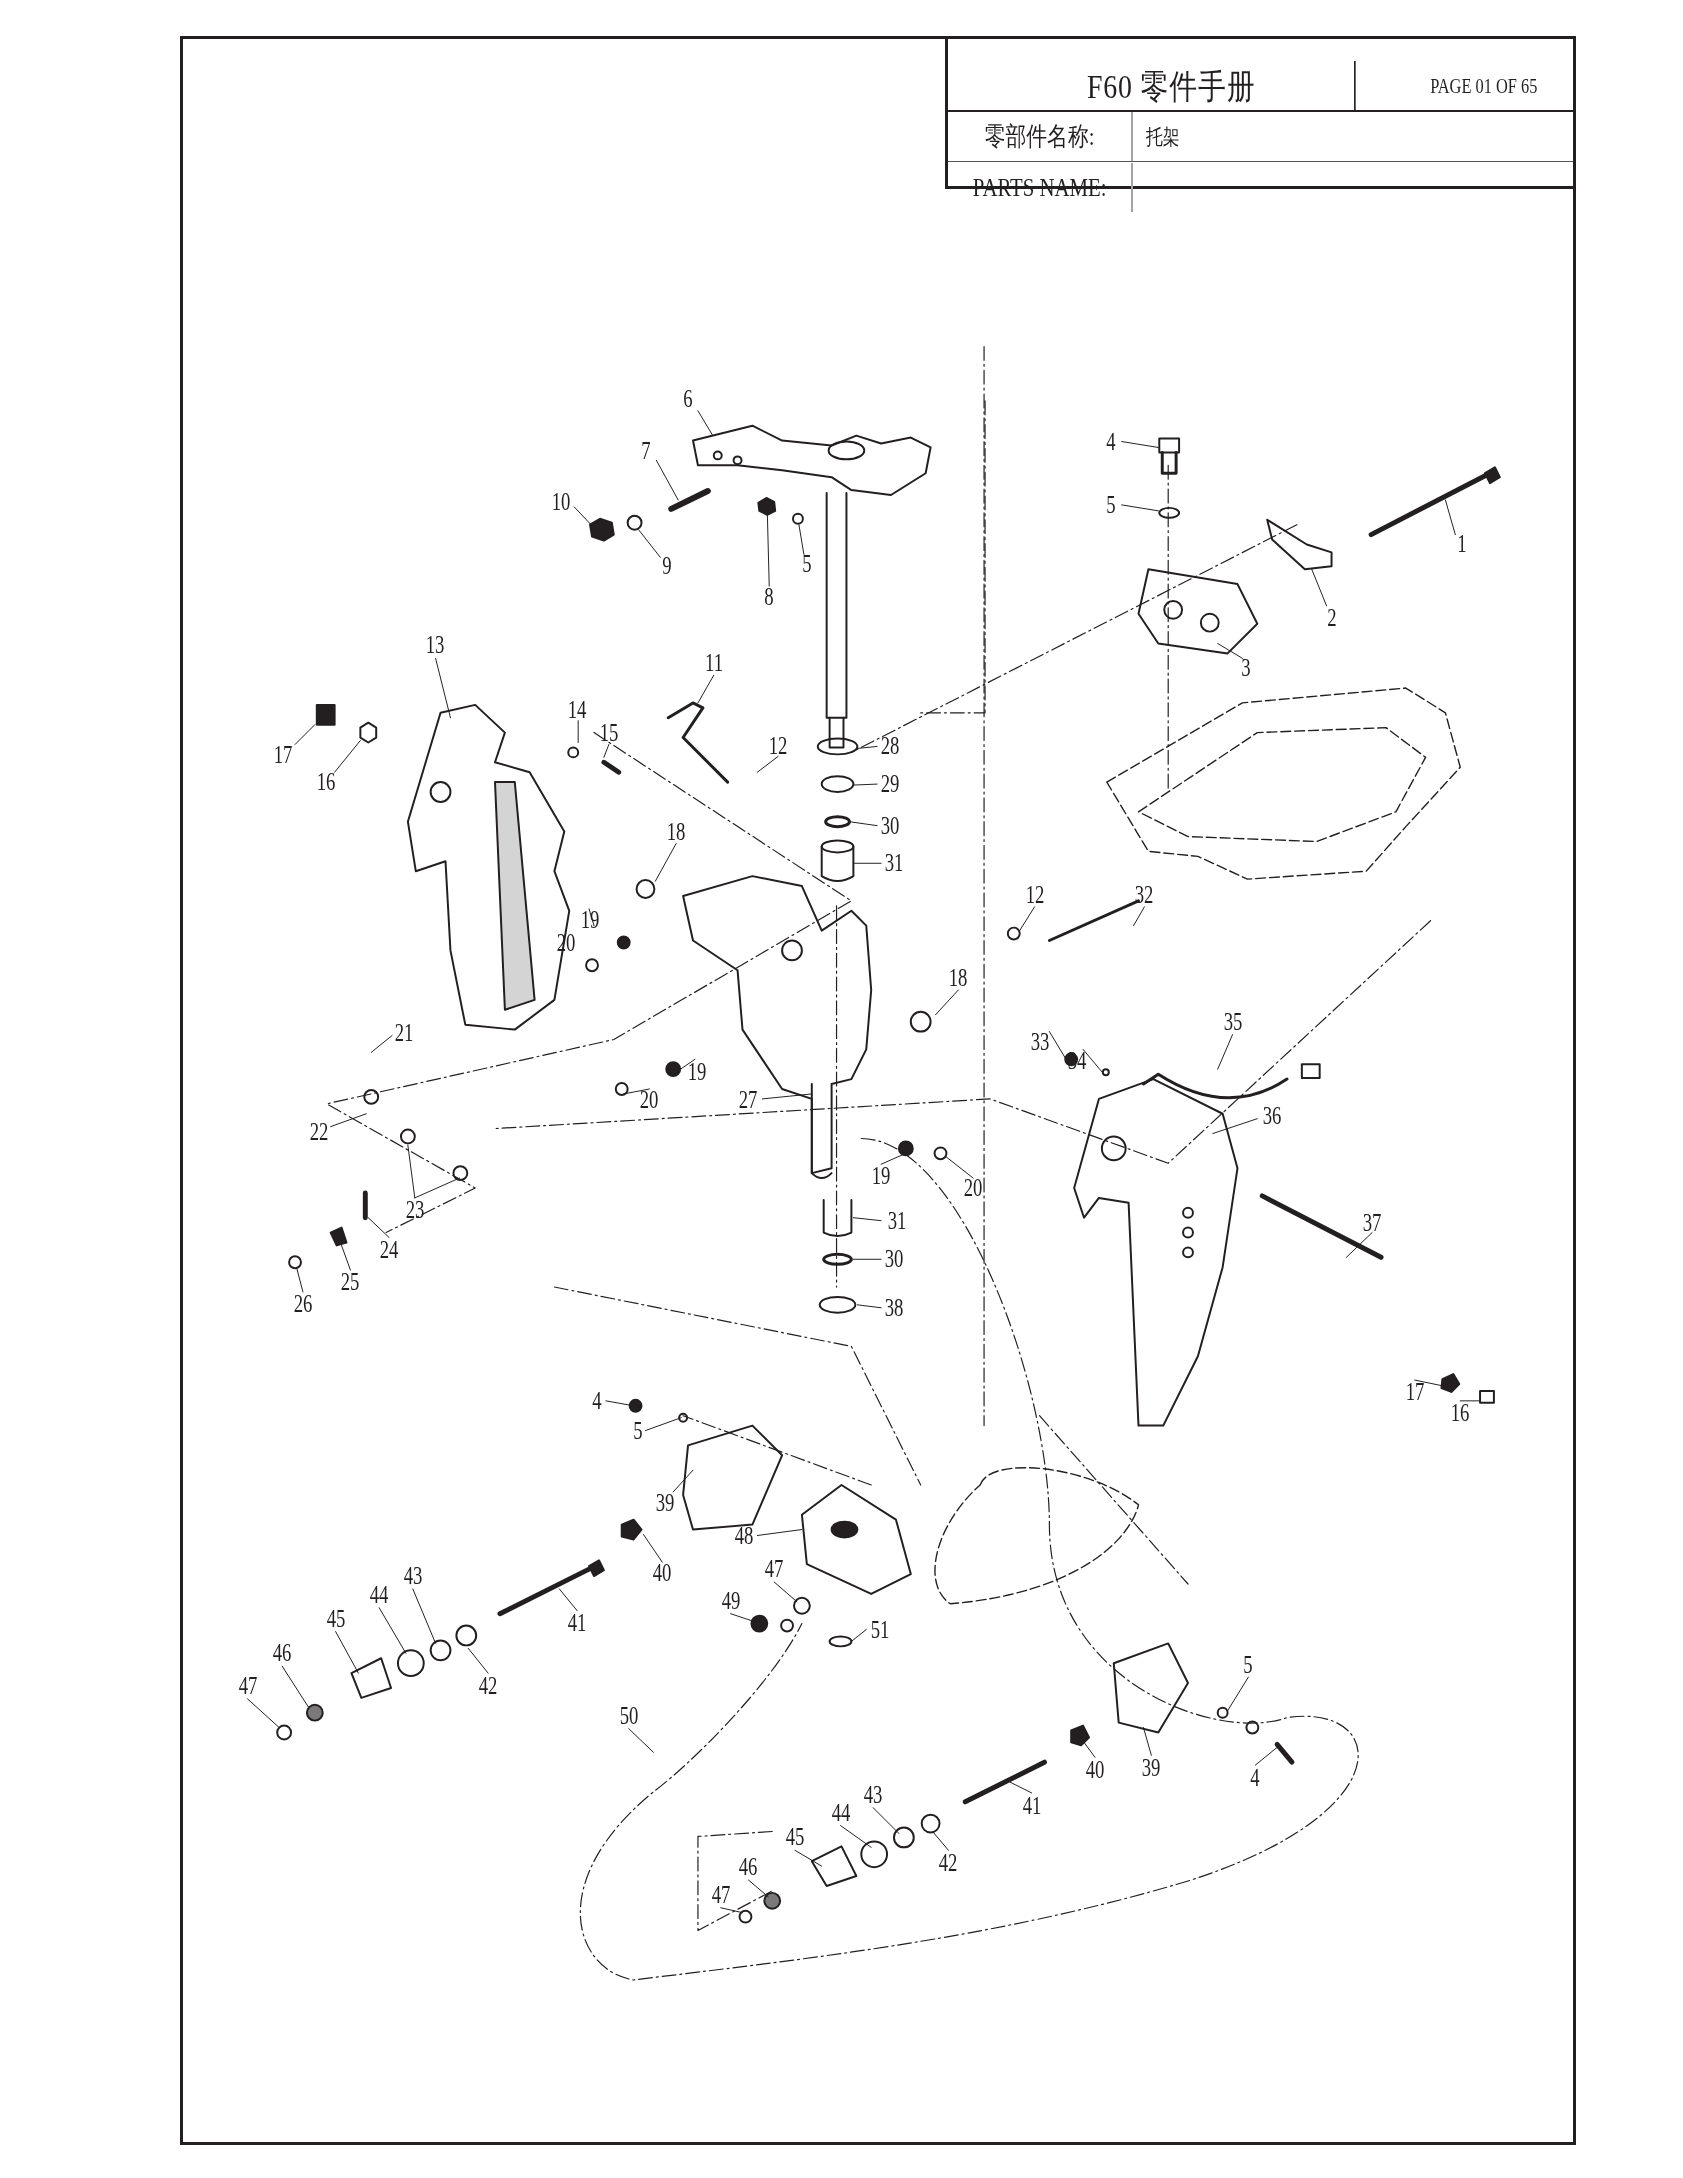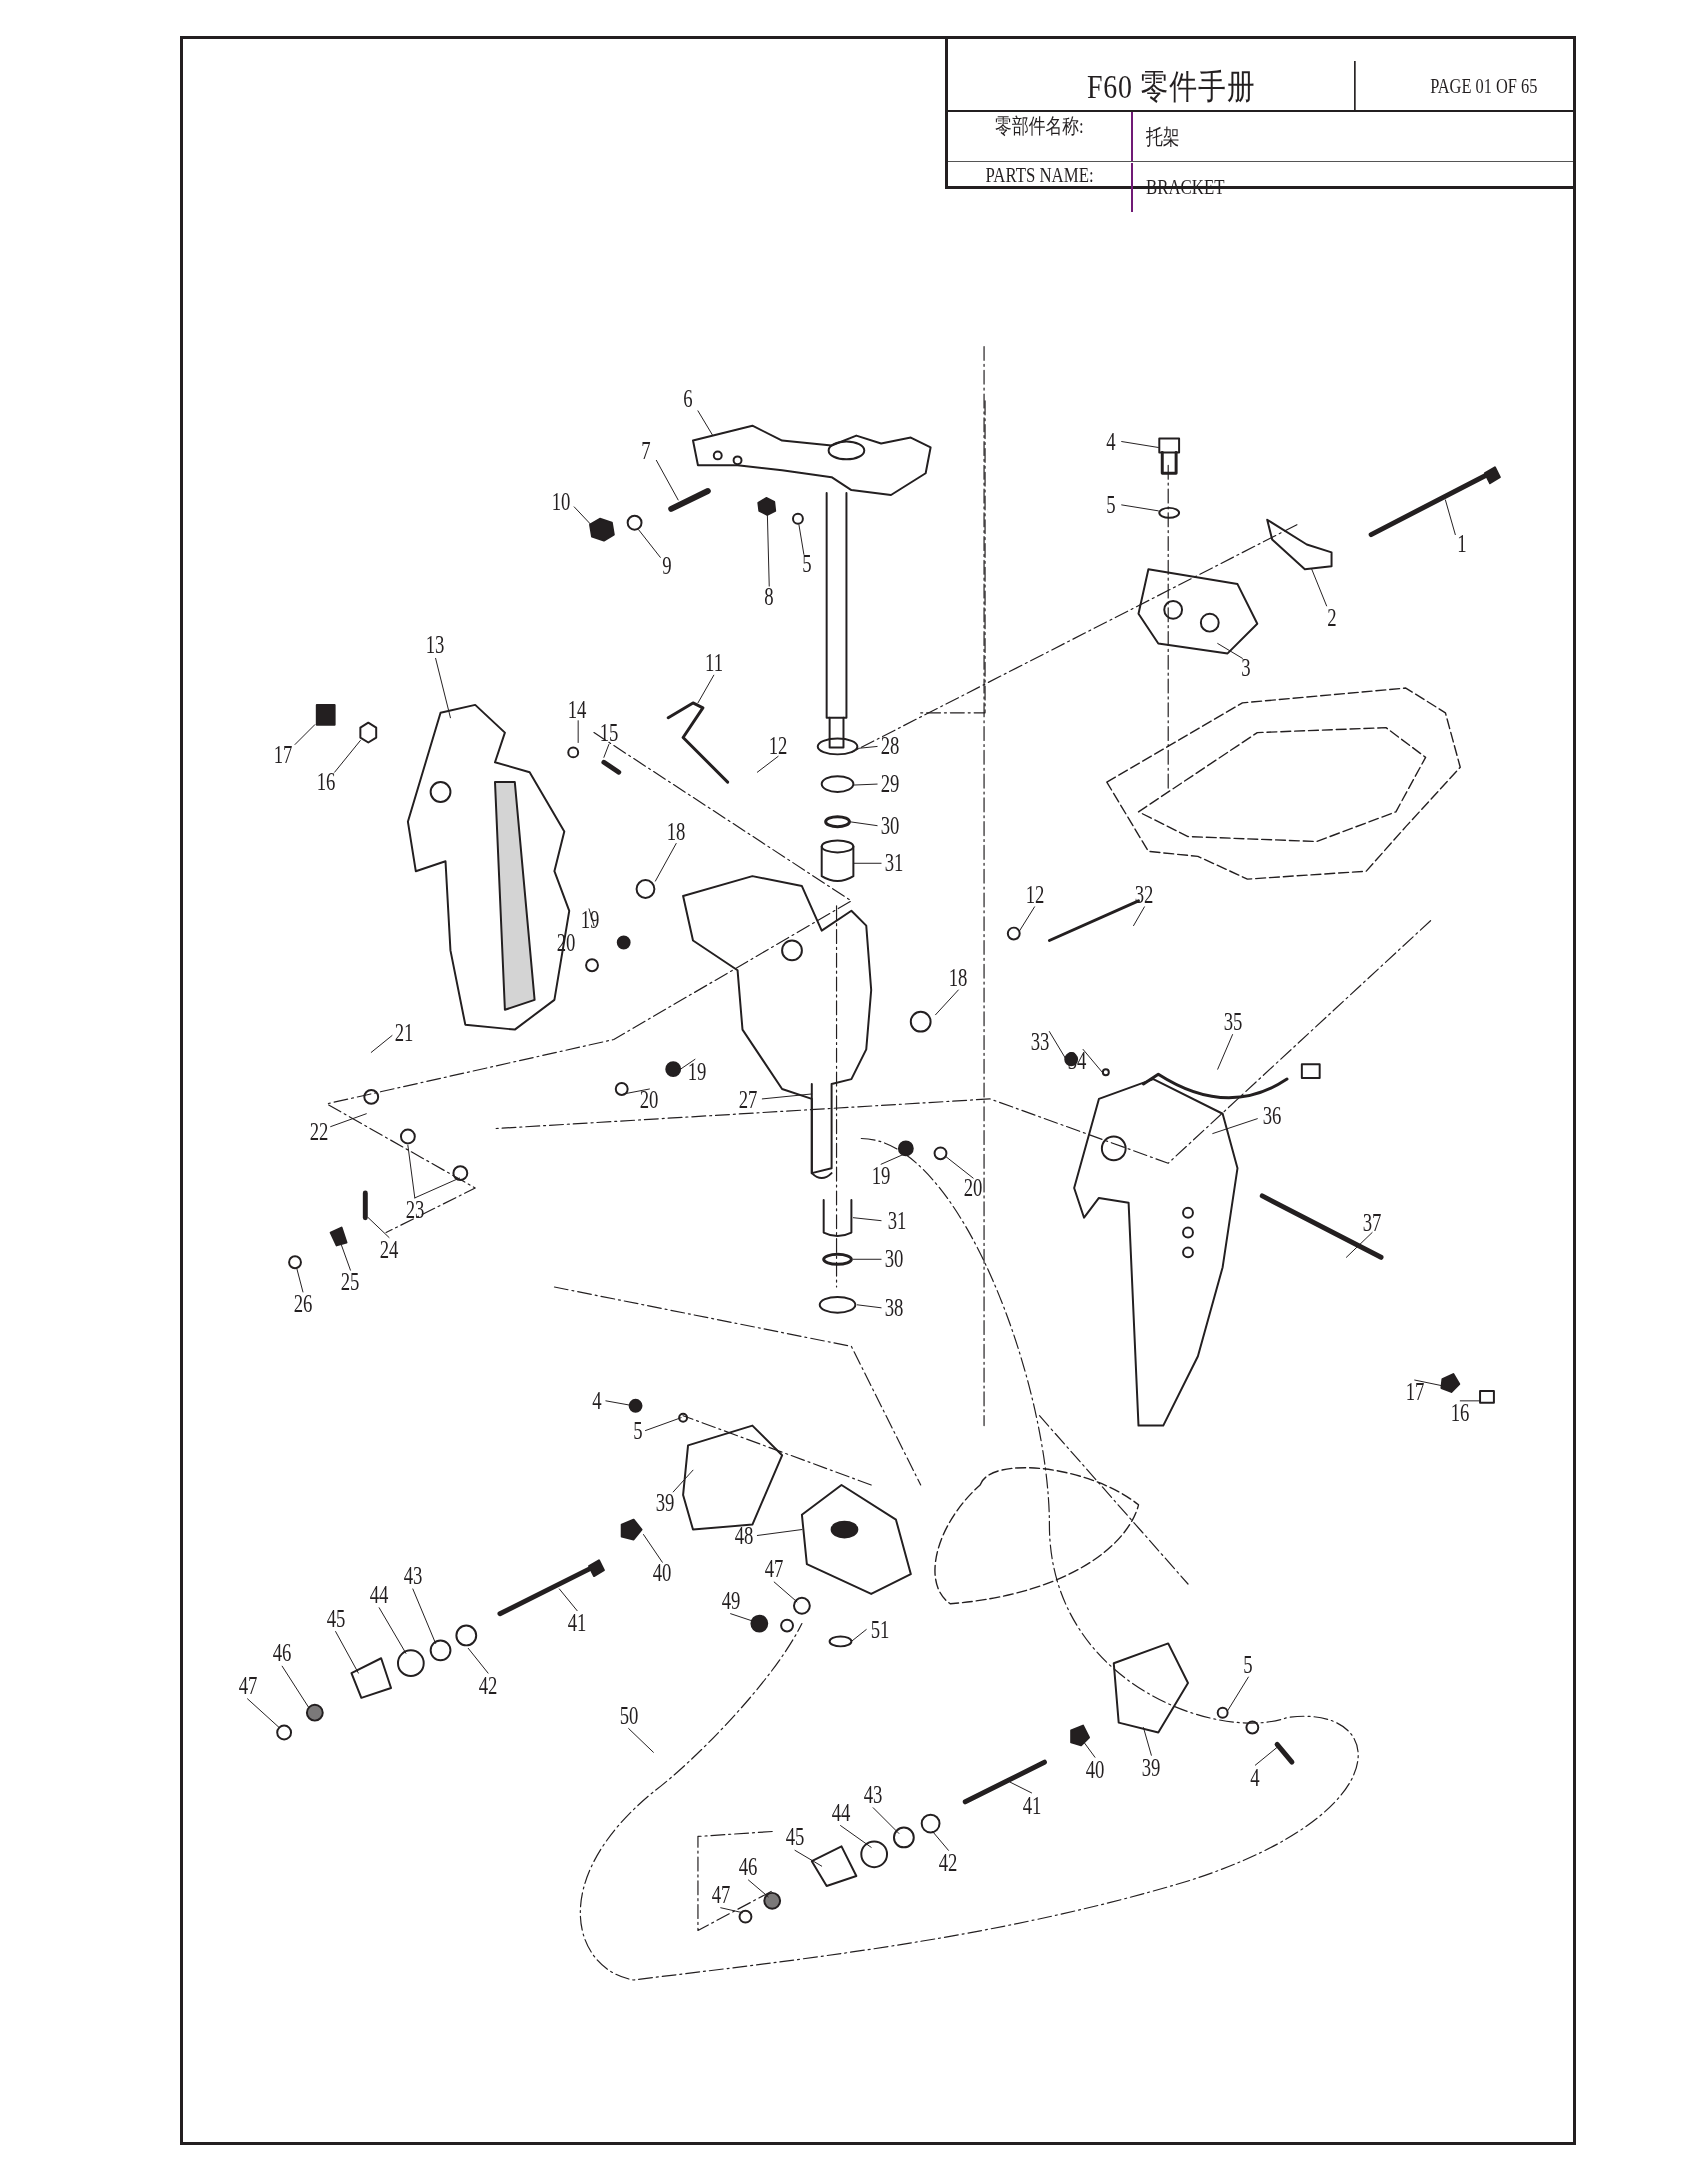--- a/index.html
+++ b/index.html
@@ -12,22 +12,22 @@
   .tb-row { position: absolute; left: 0; right: 0; box-sizing: border-box; margin-top: 25px; }
   .tb-row1 { top: 0; height: 51px; border-bottom: 2px solid #231f20; }
   .tb-row2 { top: 51px; height: 50px; border-bottom: 1px solid #555; }
   .tb-row3 { top: 102px; height: 49px; }
   .tb-title { position: absolute; left: 0; width: 446px; top: 0; height: 51px; border-right: 2px solid #231f20;
               display: flex; align-items: center; justify-content: center; font-size: 34px; letter-spacing: 1px;
               transform: scaleX(0.82); transform-origin: center; }
   .tb-page { position: absolute; left: 446px; right: 0; top: 0; height: 51px;
              display: flex; align-items: center; justify-content: center; font-size: 21px; }
   .tb-page span { display: inline-block; transform: scaleX(0.78); }
-  .tb-label { position: absolute; left: 0; width: 183px; top: 0; bottom: 0; border-right: 2px solid #701a75;
-              display: flex; align-items: flex-start; justify-content: center; font-size: 21px; }
+  .tb-label { position: absolute; left: 0; width: 183px; top: 0; bottom: 0; border-right: 2px solid #a3a3a3;
+              display: flex; align-items: center; justify-content: center; font-size: 26px; }
   .tb-label span, .tb-value span { display: inline-block; transform: scaleX(0.8); transform-origin: left center; }
   .tb-label span { transform-origin: center; }
   .tb-value { position: absolute; left: 198px; right: 0; top: 0; bottom: 0; display: flex; align-items: center; font-size: 21px; }
 
   .drawing { position: absolute; left: 0; top: 0; width: 1683px; height: 2178px; }
   .callout { position: absolute; font-size: 26px; line-height: 1; white-space: nowrap;
              transform: translate(-50%, -50%) scaleX(0.72); color: #231f20; }
 </style>
 </head>
 <body>
@@ -45,23 +45,20 @@
     <div class="tb-label">
         <span>零部件名称:</span>
       </div>
     <div class="tb-value">
         <span>托架</span>
       </div>
   </div>
   <div class="tb-row tb-row3">
     <div class="tb-label">
         <span>PARTS NAME:</span>
-      </div>
-    <div class="tb-value">
-        <span>BRACKET</span>
       </div>
   </div>
 </div>
 
 <svg class="drawing" viewBox="0 0 1700 2200" xmlns="http://www.w3.org/2000/svg" fill="none" stroke="#231f20" stroke-width="2" stroke-linejoin="round" stroke-linecap="round">
 
   <g stroke-width="1.2" stroke-dasharray="14 4 2 4">
     <path d="M994 350 L994 1440"></path>
     <path d="M845 915 L845 1300"></path>
     <path d="M995 405 L995 720 L930 720"></path>

